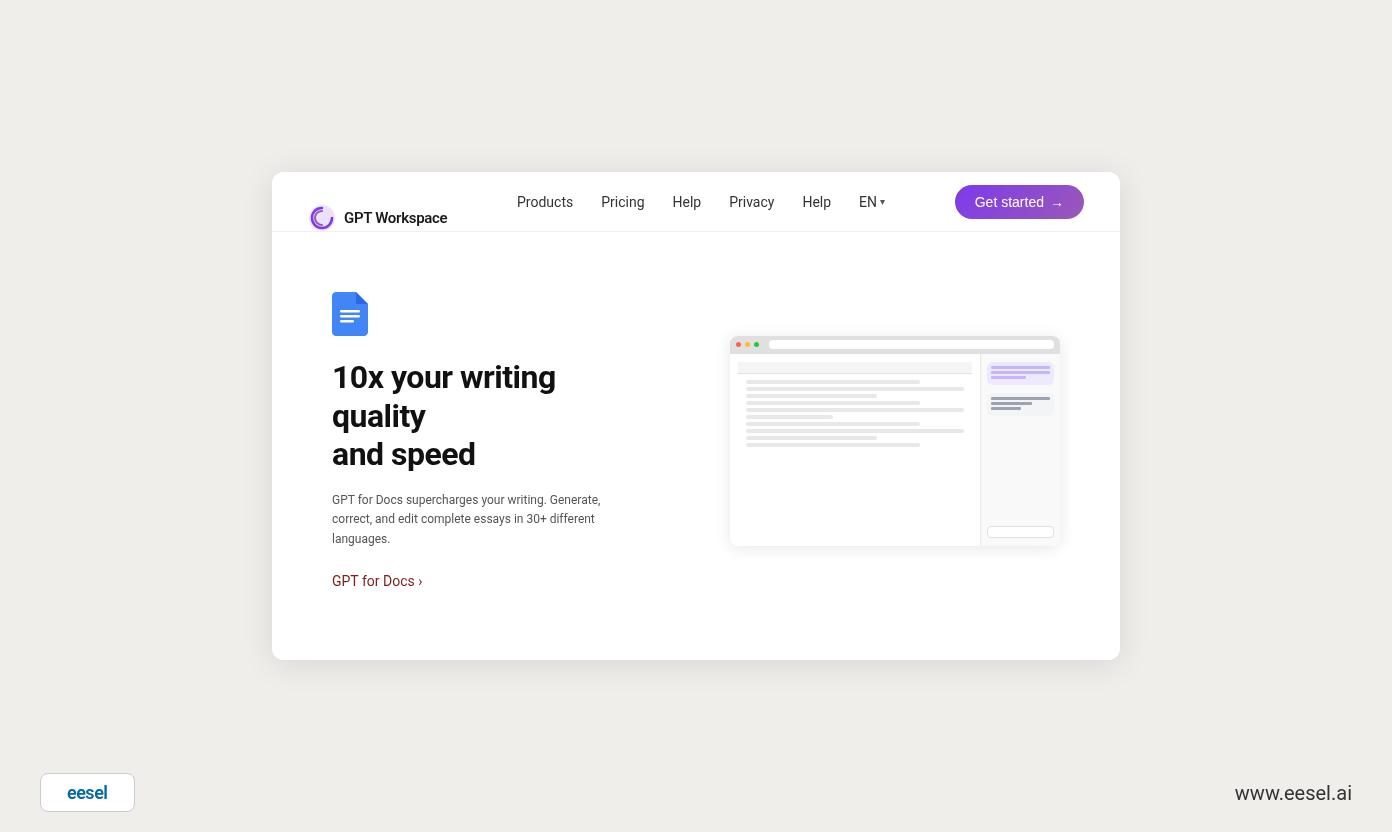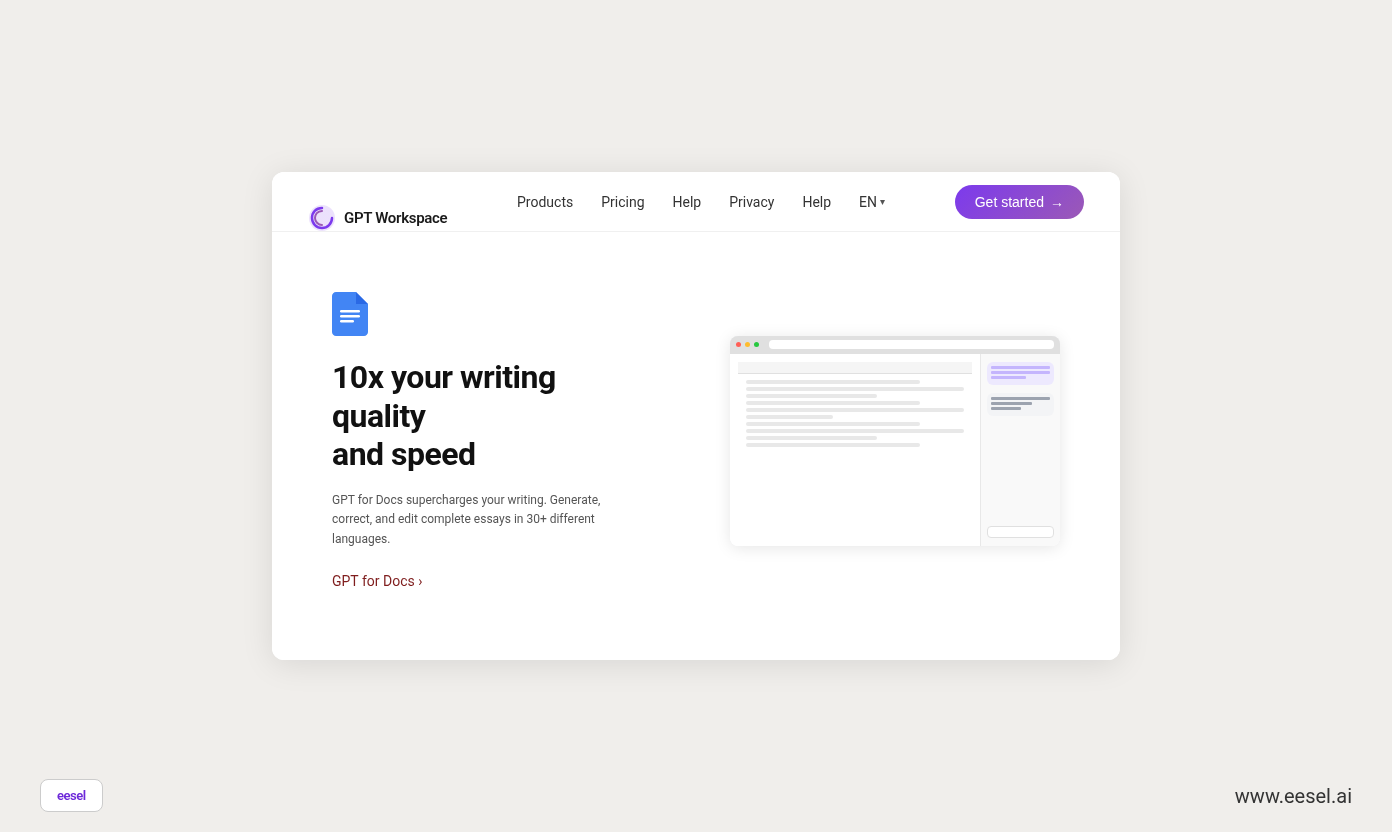--- a/index.html
+++ b/index.html
@@ -282,25 +282,25 @@
       align-items: center;
       justify-content: space-between;
       padding: 0 40px;
     }
 
     .eesel-badge {
       display: flex;
       align-items: center;
       border: 1.5px solid #ccc;
       border-radius: 8px;
-      padding: 8px 16px;
-      background: #fff;
-      font-size: 13px;
+      padding: 8px 26px;
+      background: #fff;
+      font-size: 18px;
       font-weight: 600;
-      color: #6d28d9;
+      color: #0369a1;
       letter-spacing: -0.5px;
     }
 
     .eesel-url {
       font-size: 20px;
       color: #333;
       font-weight: 400;
     }
   </style>
 </head>

